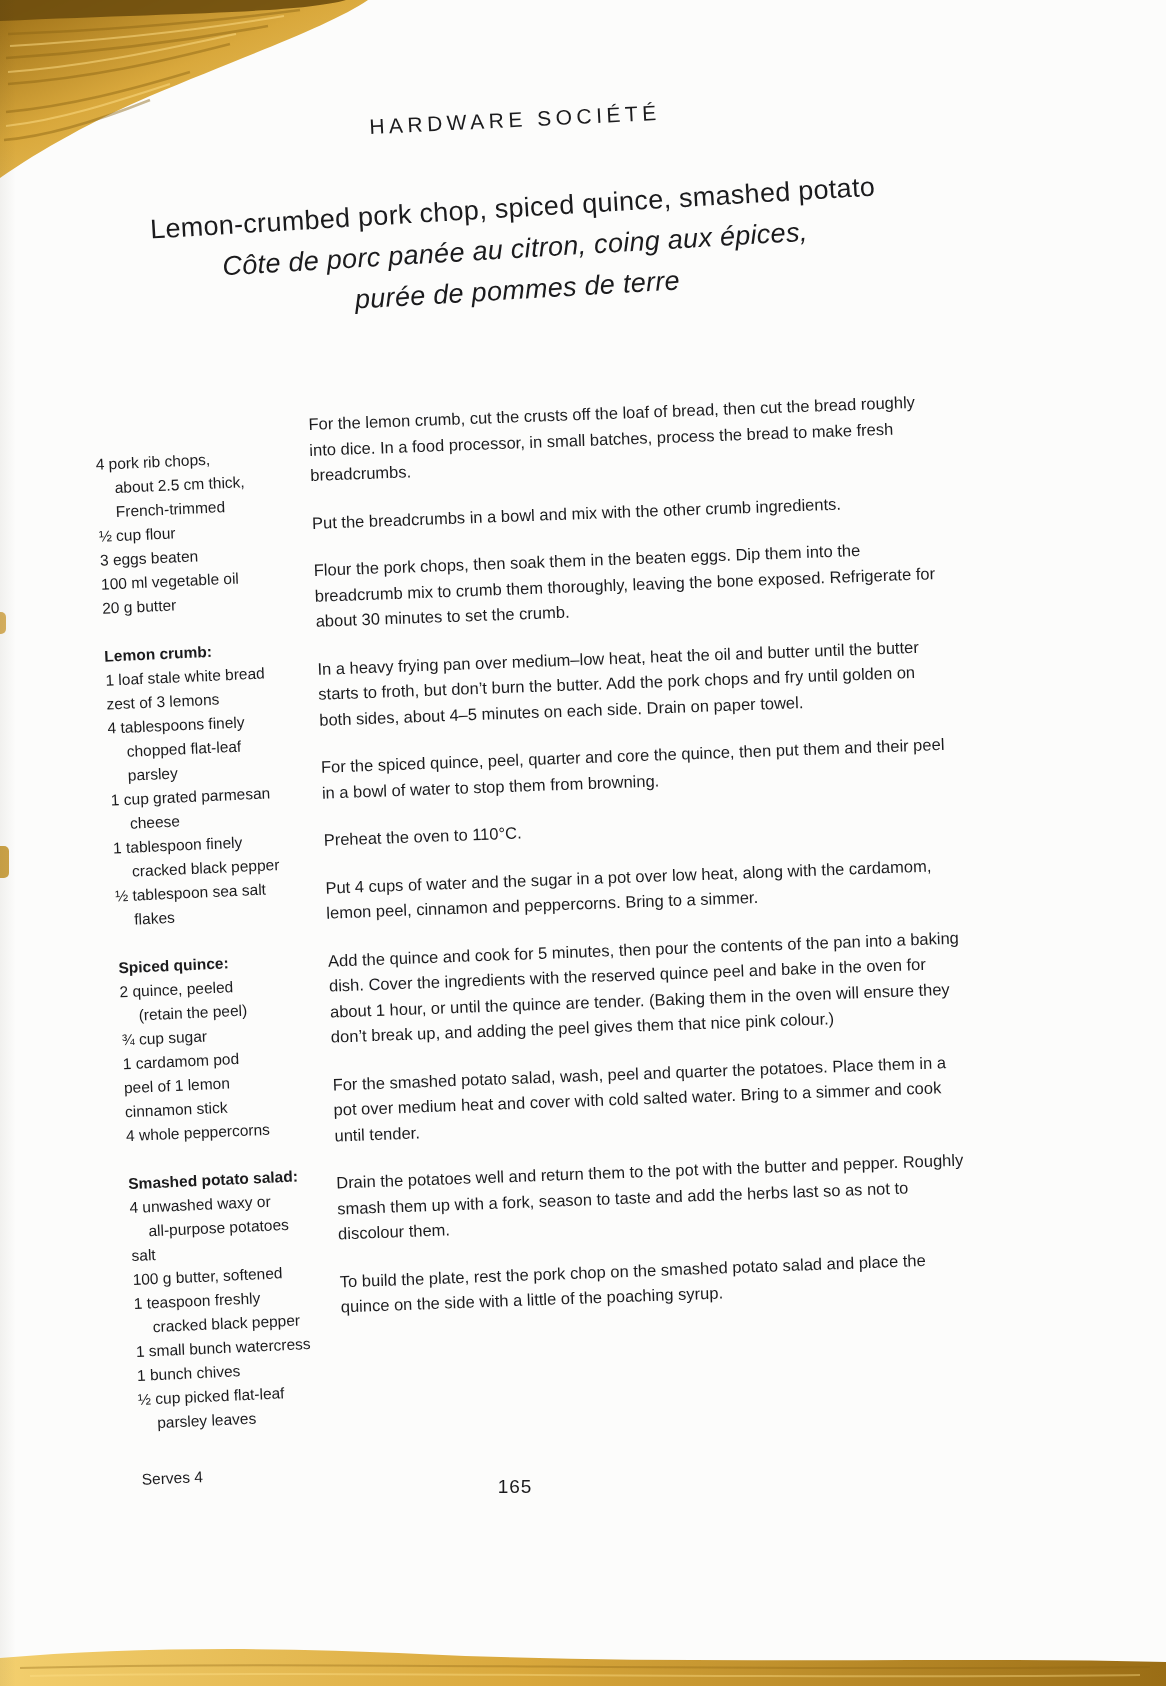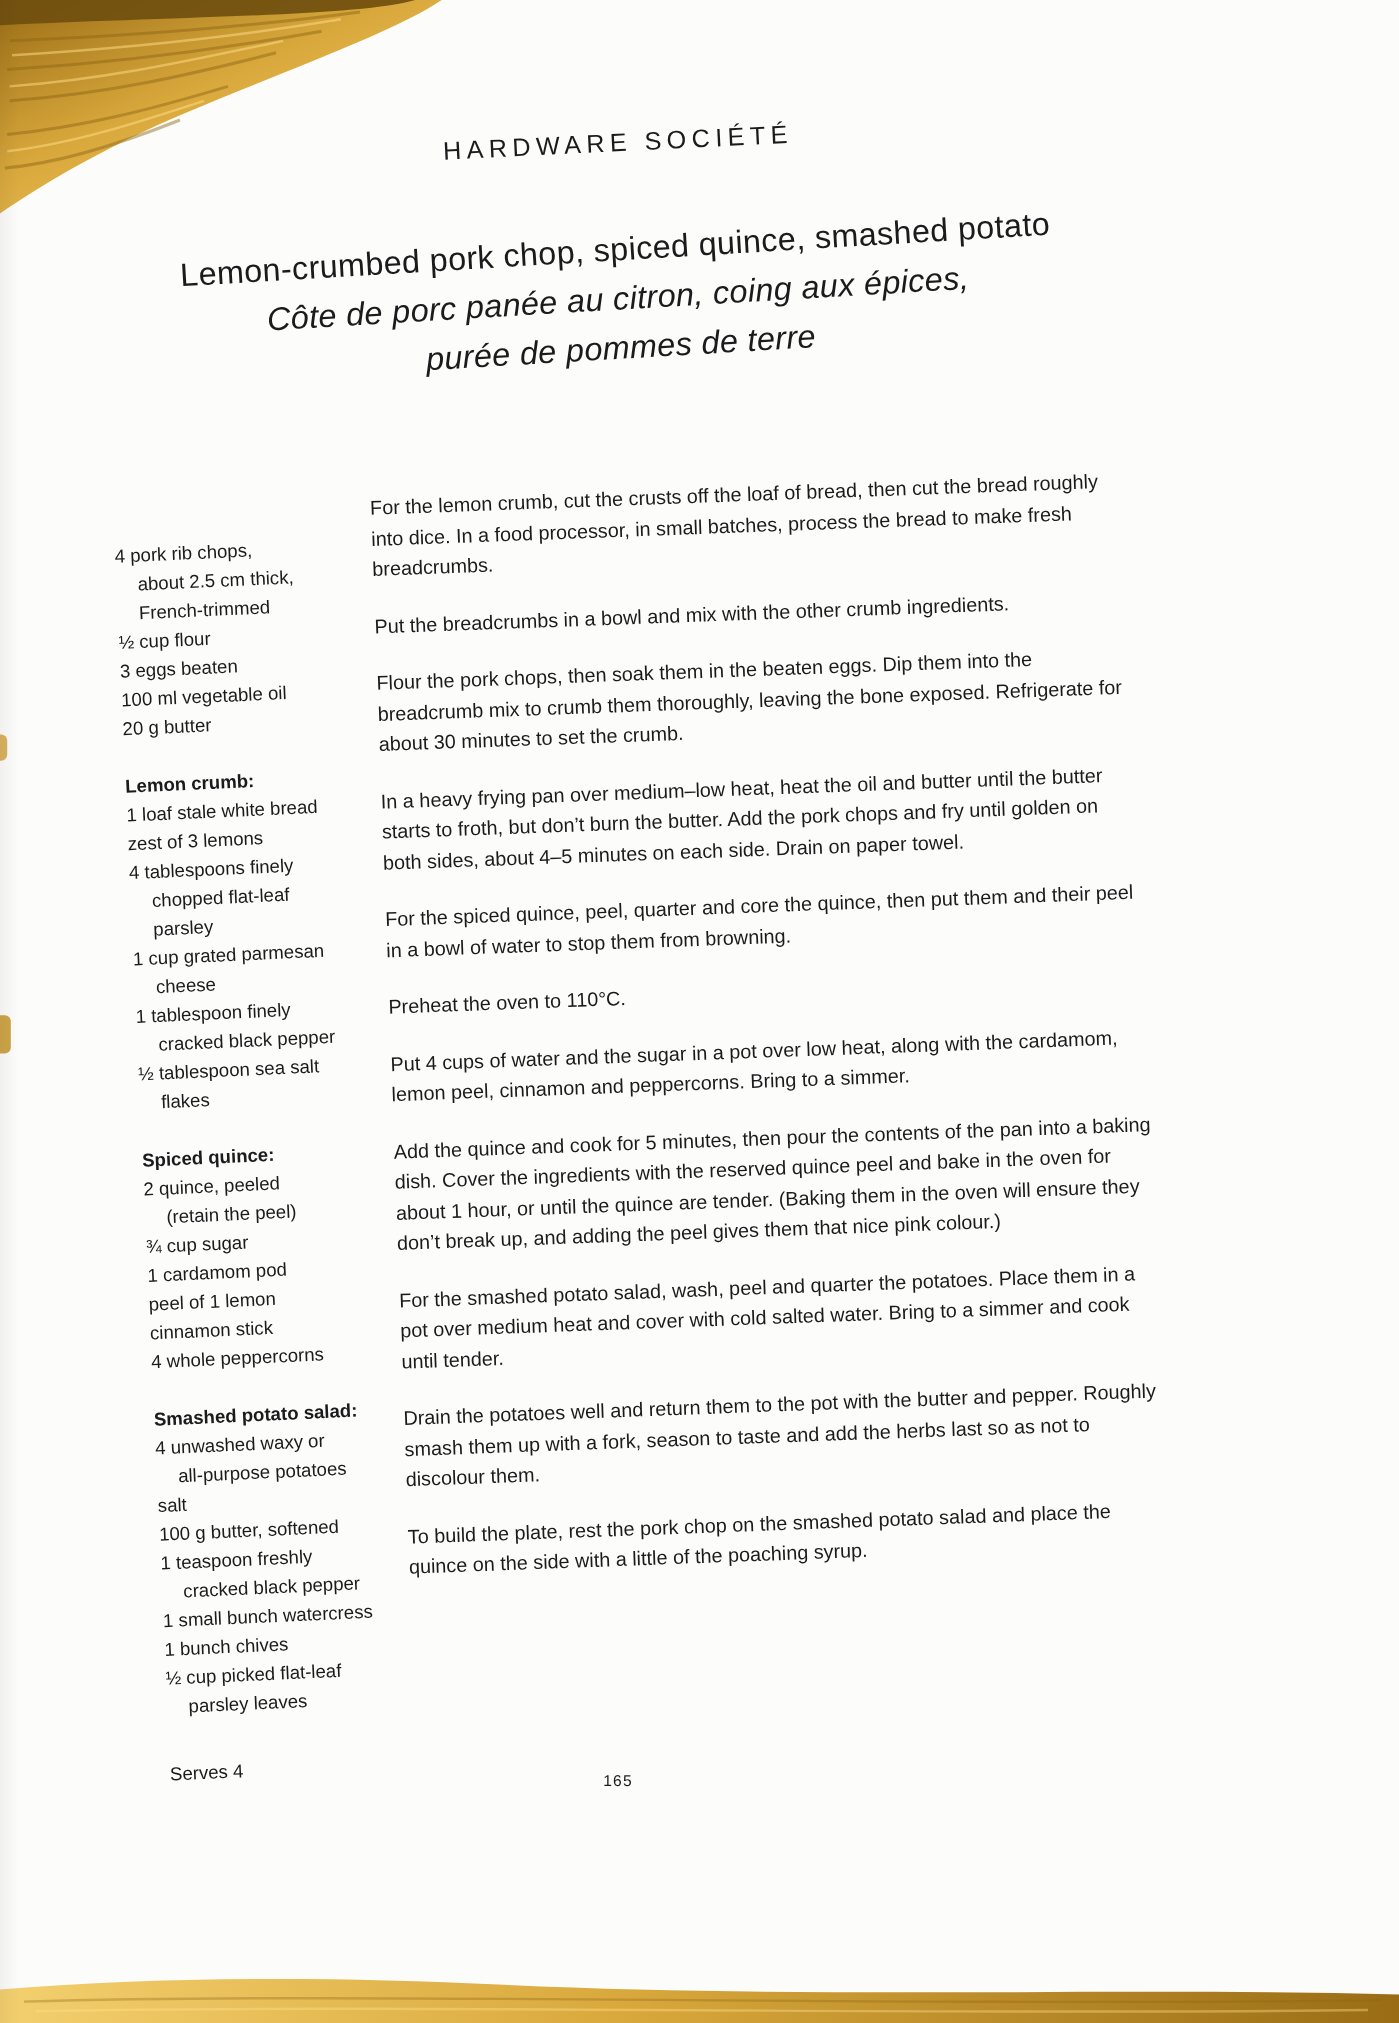--- a/index.html
+++ b/index.html
@@ -47,21 +47,21 @@
 
   .method{
     position:absolute;left:308px;top:412px;width:632px;
     font-size:16.5px;line-height:25.5px;
     transform:rotate(-2.1deg);transform-origin:0 0;
   }
   .method-p{margin:0 0 22px 0;}
 
   .page-number{
     position:absolute;left:0;top:1476px;width:1030px;text-align:center;
-    font-size:13px;letter-spacing:1px;
+    font-size:19px;letter-spacing:1px;
   }
 </style>
 </head>
 <body>
 
 <div class="page">
 
   <svg class="decor decor-top" width="1166" height="200" viewBox="0 0 1166 200">
     <defs>
       <linearGradient id="goldA" x1="0" y1="0" x2="0.9" y2="1">

